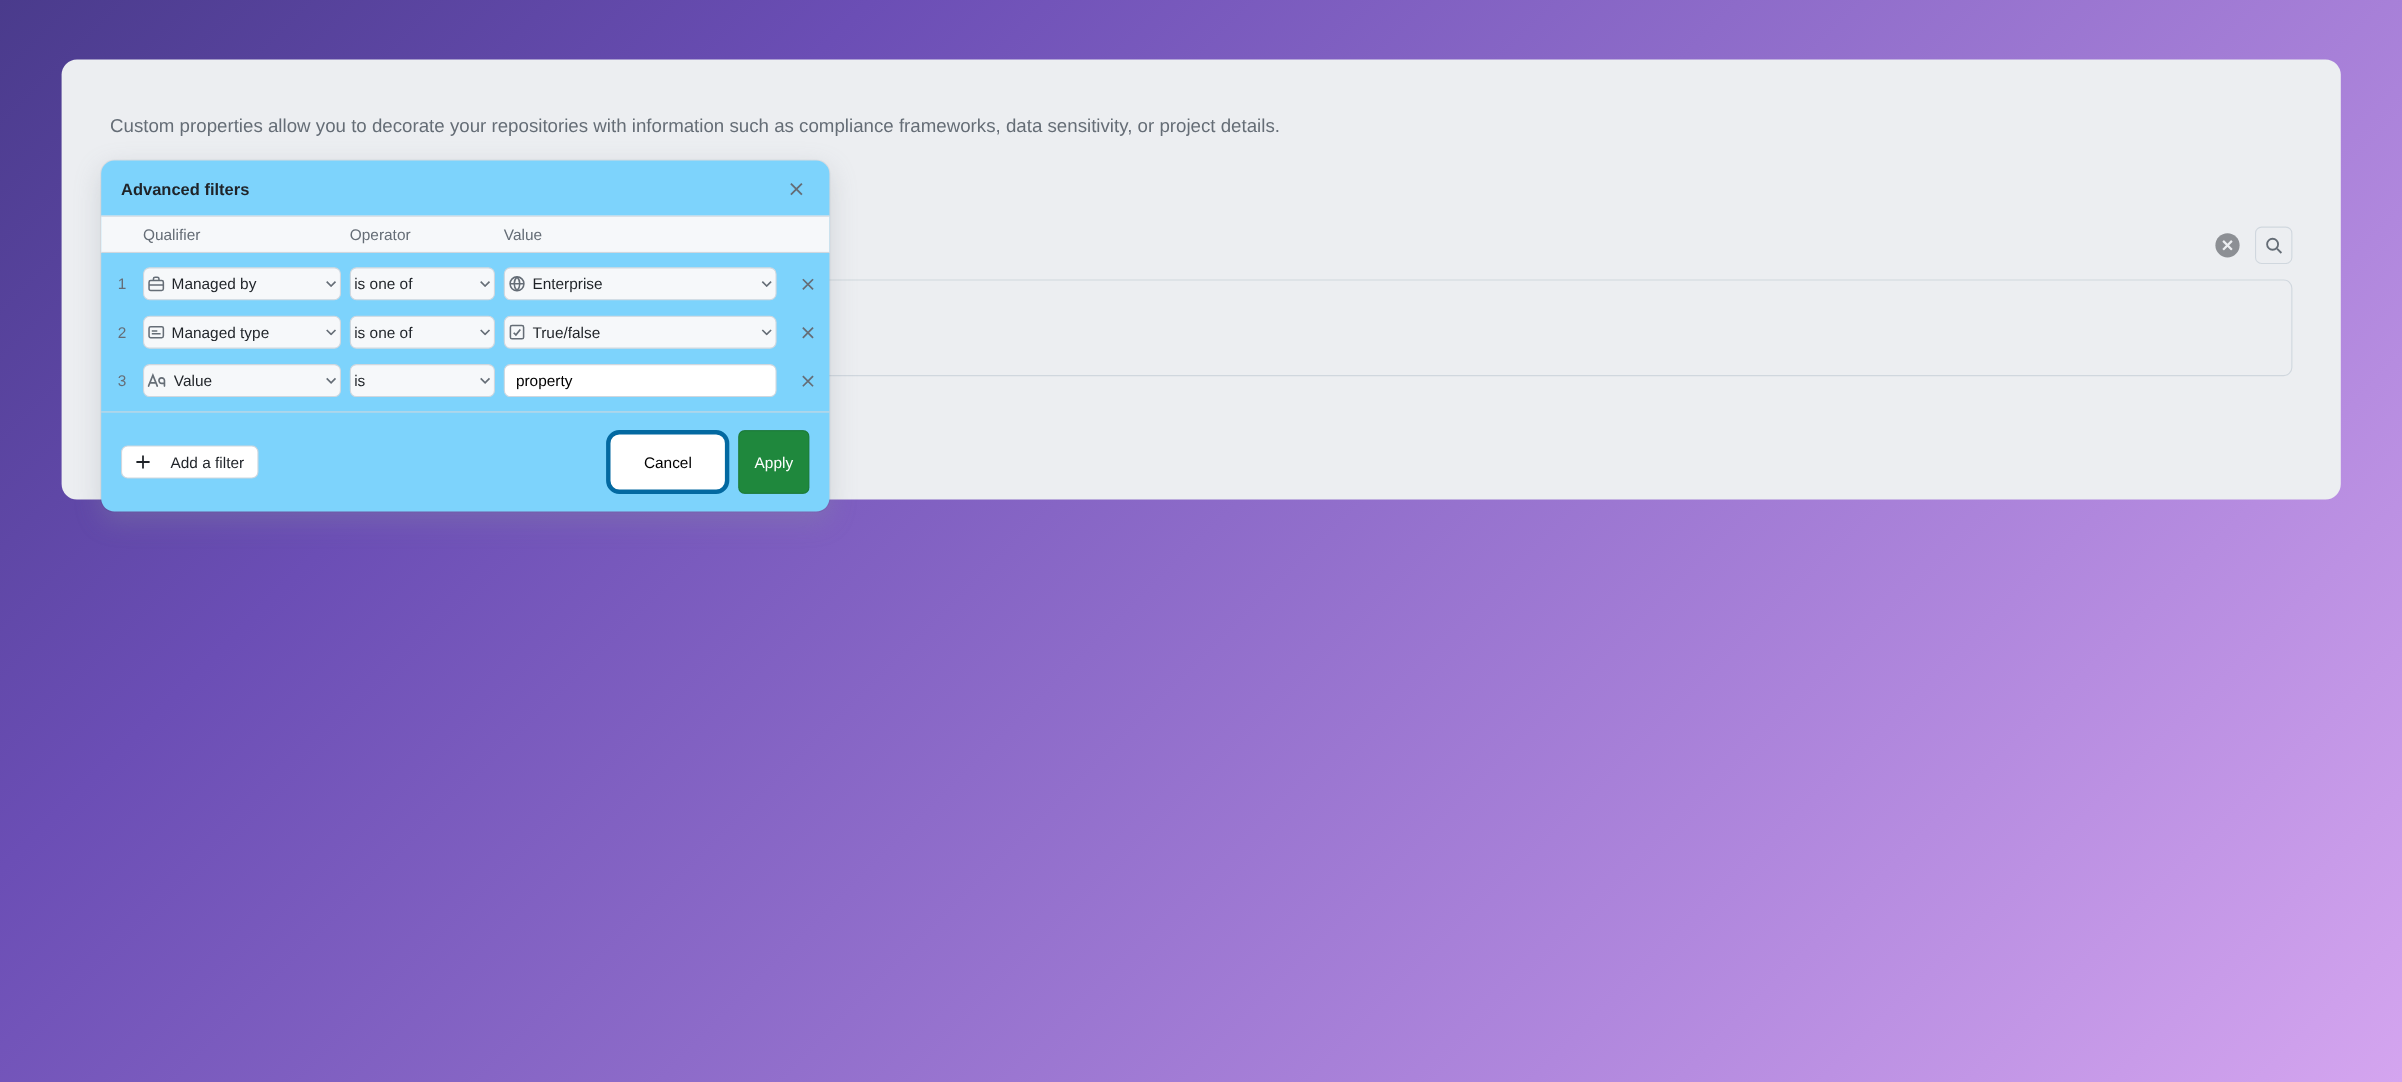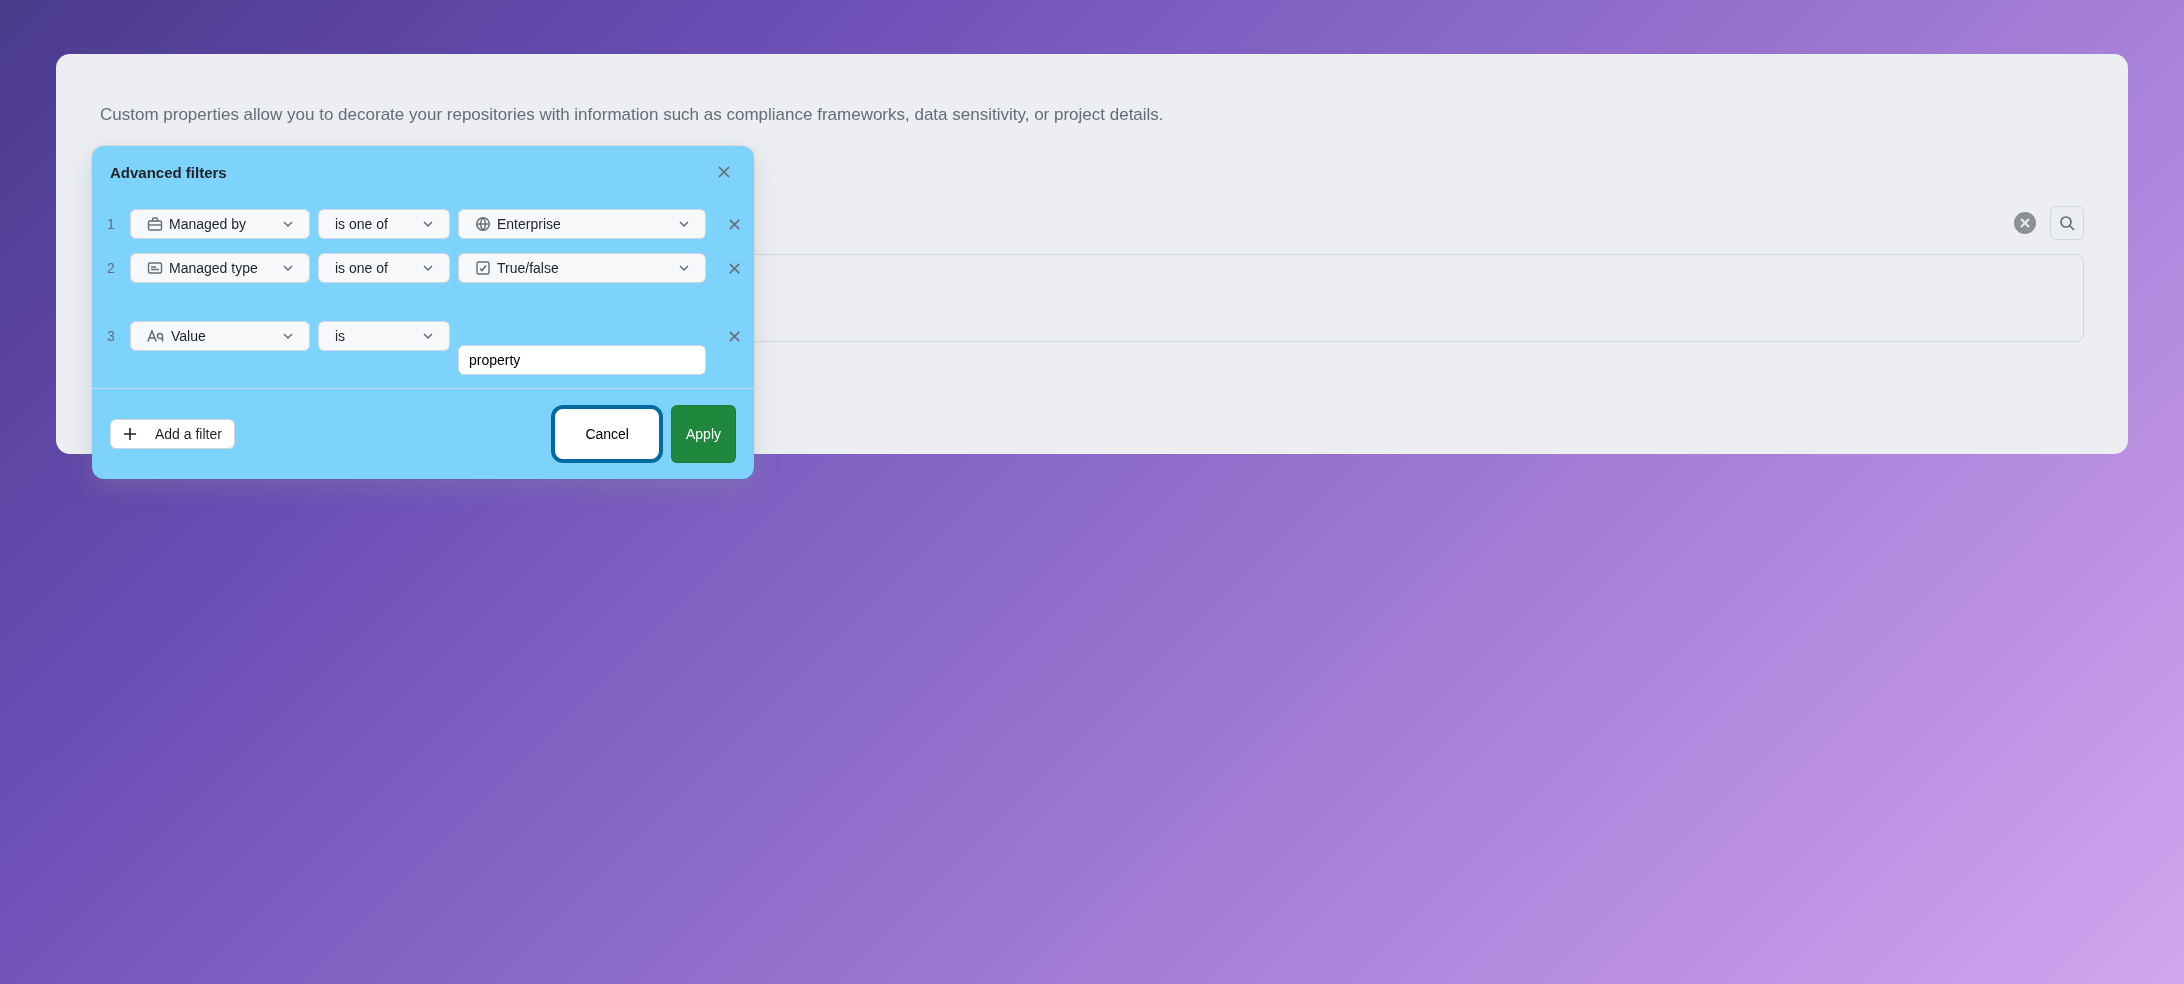--- a/index.html
+++ b/index.html
@@ -130,40 +130,39 @@
     font-size: 14px;
     color: #656d76;
   }
   .select {
     height: 30px;
     background: #f6f8fa;
     border: 1px solid #d0d7de;
     border-radius: 6px;
     display: flex;
     align-items: center;
-    padding: 0 16px;
+    padding: 0 3px;
     font-size: 14px;
     cursor: pointer;
     margin-right: 8px;
     gap: 6px;
   }
   .select .label { flex: 1; white-space: nowrap; overflow: hidden; text-overflow: ellipsis; }
   .select .chev { color: #656d76; }
   .sel-icon { color: #656d76; display: flex; align-items: center; }
   .value-input {
     height: 30px;
     border: 1px solid #d0d7de;
     border-radius: 6px;
     padding: 0 10px;
     font-size: 14px;
     margin-right: 8px;
     width: calc(100% - 8px);
     background: #fff;
     font-family: inherit;
-    margin-top: 48px;
   }
   .rm-x {
     color: #656d76;
     cursor: pointer;
     display: flex; align-items: center; justify-content: center;
     width: 24px; height: 24px; margin: 0 auto;
   }
   .dialog-footer {
     border-top: 1px solid #d0d7de;
     padding: 16px 18px;
@@ -231,20 +230,27 @@
   <div class="dialog">
     <div class="dialog-header">
       <div class="dialog-title">Advanced filters</div>
       <div class="close-x">
         <svg width="14" height="14" viewBox="0 0 14 14">
             <path d="M2 2 L12 12 M12 2 L2 12" stroke="currentColor" stroke-width="1.7" fill="none"></path>
           </svg>
       </div>
     </div>
 
+    <div class="columns">
+      <div></div>
+      <div>Qualifier</div>
+      <div>Operator</div>
+      <div>Value</div>
+      <div></div>
+    </div>
 
     <div class="filter-rows">
 
       <div class="filter-row">
         <div class="row-num">1</div>
         <div class="select">
           <span class="sel-icon">
             <svg width="16" height="16" viewBox="0 0 16 16">
                 <rect x="1.5" y="5" width="13" height="9" rx="1.5" stroke="currentColor" stroke-width="1.4" fill="none"></rect>
                 <path d="M5.5 5 V3.5 a1.5 1.5 0 0 1 1.5-1.5 h2 a1.5 1.5 0 0 1 1.5 1.5 V5" stroke="currentColor" stroke-width="1.4" fill="none"></path>

